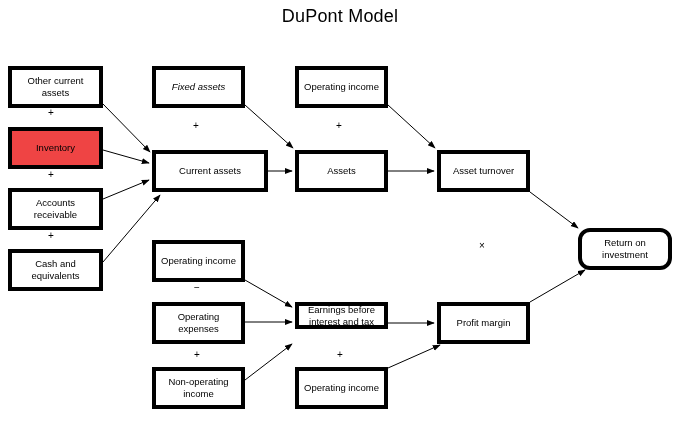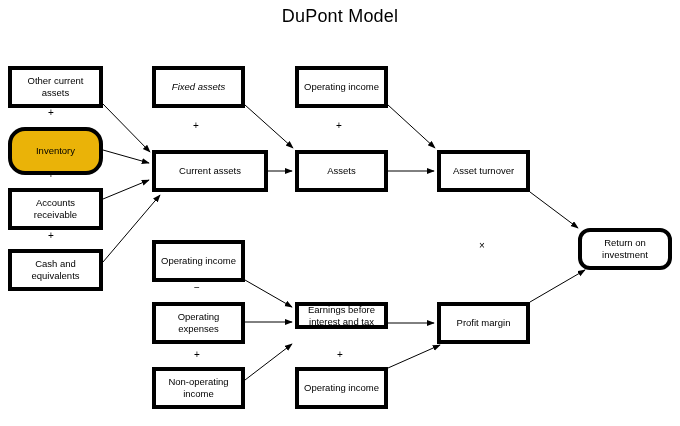--- a/index.html
+++ b/index.html
@@ -86,21 +86,21 @@
         <line x1="245" y1="380" x2="292" y2="344" stroke="#000000" marker-end="url(#arrow)"></line>
         <line x1="388" y1="323" x2="434" y2="323" stroke="#000000" marker-end="url(#arrow)"></line>
         <line x1="388" y1="368" x2="440" y2="345" stroke="#000000" marker-end="url(#arrow)"></line>
         <line x1="530" y1="302" x2="585" y2="270" stroke="#000000" marker-end="url(#arrow)"></line>
       </g>
   </svg>
 
 <div class="node" style="left: 8px; top: 66px; width: 95px; height: 42px; border-color: rgb(0, 0, 0); background: rgb(255, 255, 255); color: rgb(0, 0, 0);">
       <span>Other current assets</span>
     </div>
-    <div class="node" style="left: 8px; top: 127px; width: 95px; height: 48px; border-color: rgb(0, 0, 0); background: #eab308; color: rgb(0, 0, 0); border-radius: 17px;">
+    <div class="node" style="left: 8px; top: 127px; width: 95px; height: 42px; border-color: rgb(0, 0, 0); background: #ef4444; color: rgb(0, 0, 0);">
       <span>Inventory</span>
     </div>
     <div class="node" style="left: 8px; top: 188px; width: 95px; height: 42px; border-color: rgb(0, 0, 0); background: rgb(255, 255, 255); color: rgb(0, 0, 0);">
       <span>Accounts receivable</span>
     </div>
     <div class="node" style="left: 8px; top: 249px; width: 95px; height: 42px; border-color: rgb(0, 0, 0); background: rgb(255, 255, 255); color: rgb(0, 0, 0);">
       <span>Cash and equivalents</span>
     </div>
     <div class="node" style="left: 152px; top: 66px; width: 93px; height: 42px; border-color: rgb(0, 0, 0); background: rgb(255, 255, 255); color: rgb(0, 0, 0); font-style: italic;">
       <span>Fixed assets</span>

